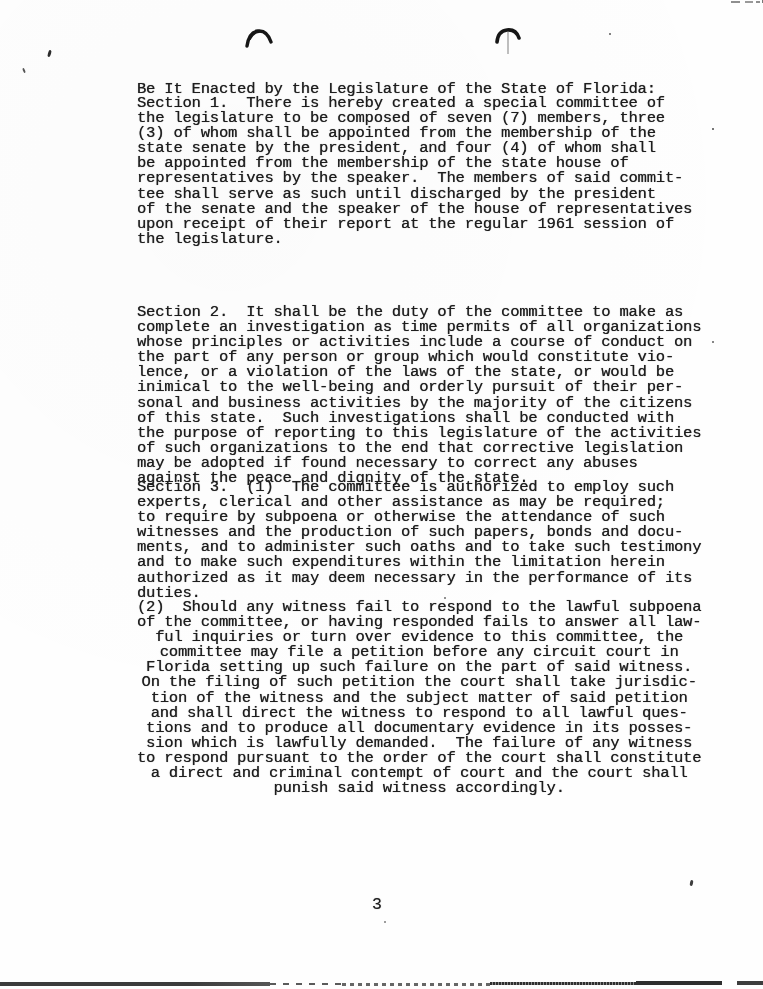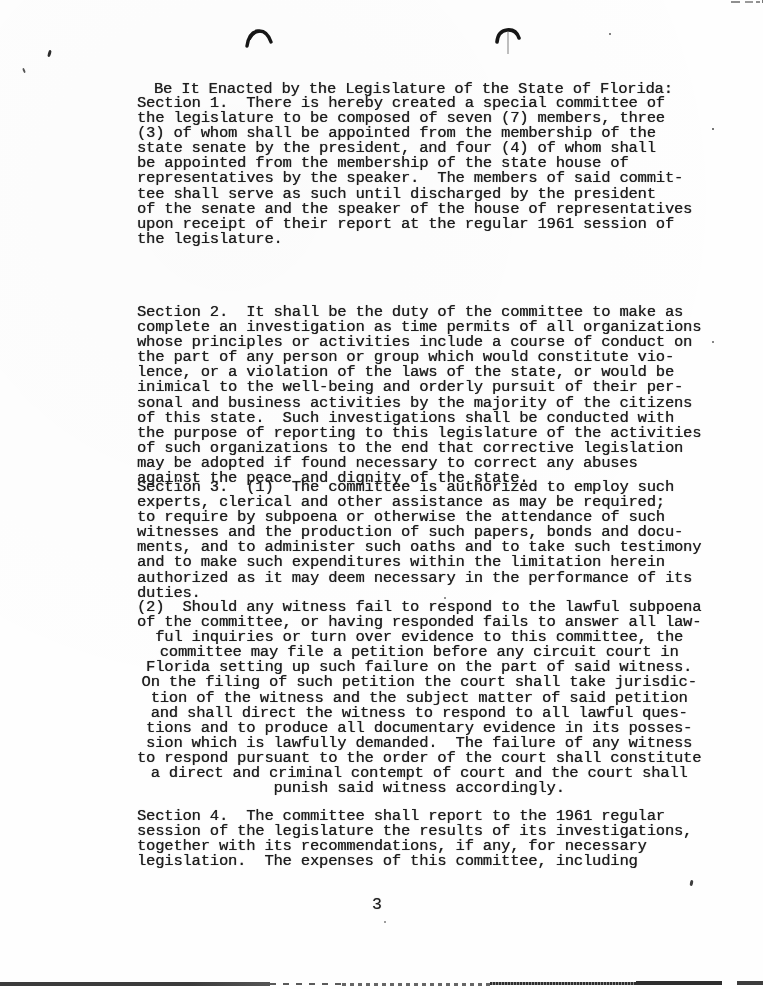--- a/index.html
+++ b/index.html
@@ -14,21 +14,21 @@
     background:
       radial-gradient(circle at 30% 20%, rgba(0,0,0,0.012), transparent 60%),
       #fefefe;
   }
   .txt{
     position:absolute;left:137px;
     white-space:pre;
     font-size:15.5px;line-height:15.1px;letter-spacing:-0.2px;
     text-shadow:0 0 0.8px rgba(25,25,25,0.6), 0.3px 0.4px 0.5px rgba(40,40,40,0.35);
   }
-  .title{top:82px;margin-left:17px;}
+  .title{top:82px;}
   .p1{top:96px;}
   .p2{top:273px;margin-top:32px;}
   .p3{top:480px;}
   .p4{top:600px;text-align:center;}
   .p5{top:809px;}
   .pagenum{
     position:absolute;left:372px;top:895px;
     font-size:16.5px;
     text-shadow:0 0 0.8px rgba(25,25,25,0.6);
   }
@@ -93,24 +93,20 @@
 Florida setting up such failure on the part of said witness.
 On the filing of such petition the court shall take jurisdic-
 tion of the witness and the subject matter of said petition
 and shall direct the witness to respond to all lawful ques-
 tions and to produce all documentary evidence in its posses-
 sion which is lawfully demanded.  The failure of any witness
 to respond pursuant to the order of the court shall constitute
 a direct and criminal contempt of court and the court shall
 punish said witness accordingly.</div>
 
-  <div class="txt p5">Section 4.  The committee shall report to the 1961 regular
-session of the legislature the results of its investigations,
-together with its recommendations, if any, for necessary
-legislation.  The expenses of this committee, including</div>
 
   <div class="pagenum">3</div>
 
   <div class="speck" style="left:48px;top:50px;width:3px;height:7px;background:#2c2c2c;transform:rotate(16deg);"></div>
   <div class="speck" style="left:23px;top:68px;width:2px;height:5px;background:#565656;transform:rotate(-22deg);"></div>
   <div class="speck" style="left:609px;top:33px;width:2px;height:2px;background:#6a6a6a;"></div>
   <div class="speck" style="left:712px;top:128px;width:2px;height:2px;background:#5c5c5c;"></div>
   <div class="speck" style="left:712px;top:341px;width:2px;height:2px;background:#6e6e6e;"></div>
   <div class="speck" style="left:444px;top:597px;width:2px;height:2px;background:#7a7a7a;"></div>
   <div class="speck" style="left:690px;top:880px;width:3px;height:6px;background:#3e3e3e;transform:rotate(12deg);"></div>

